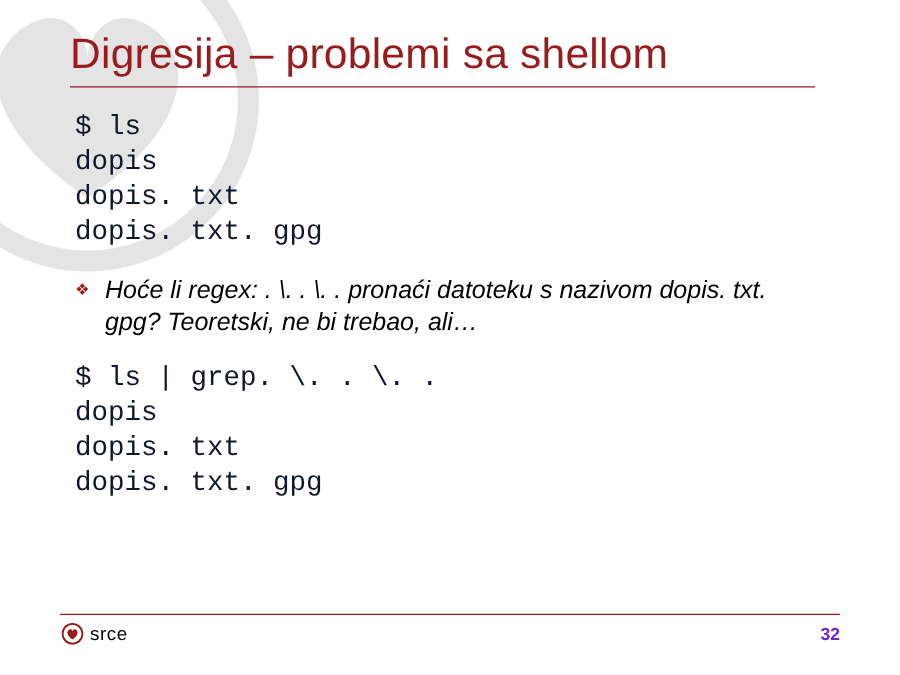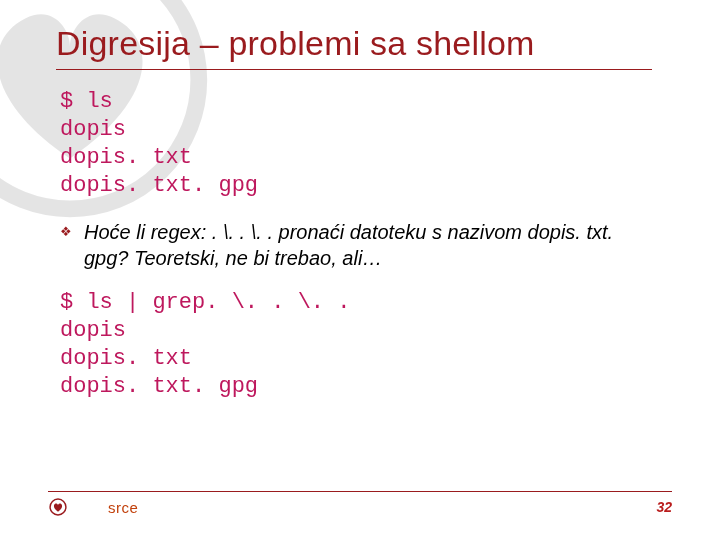--- a/index.html
+++ b/index.html
@@ -39,21 +39,21 @@
   }
   .title-rule {
     border: none;
     border-top: 1px solid #9a1b1e;
     margin: 0 0 18px 0;
   }
   .code {
     font-family: "Courier New", Courier, monospace;
     font-size: 22px;
     line-height: 1.28;
-    color: #be185d;
+    color: #0f172a;
     white-space: pre;
     margin: 6px 0 18px 4px;
   }
   .bullet-row {
     display: flex;
     align-items: flex-start;
     margin: 10px 0 18px 4px;
   }
   .bullet-icon {
     flex: 0 0 auto;
@@ -88,29 +88,27 @@
     align-items: center;
   }
   .footer-logo {
     display: flex;
     align-items: center;
     gap: 4px;
   }
   .footer-logo svg { width: 20px; height: 18px; }
   .footer-logo-text {
     font-size: 15px;
-    color: #c2410c;
+    color: #000000;
     letter-spacing: 0.5px;
-    margin-left: 36px;
   }
   .page-num {
     font-size: 14px;
     font-weight: bold;
-    color: #b91c1c;
-    font-style: italic;
+    color: #6d28d9;
   }
 </style>
 </head>
 <body>
 
 <div class="bg-watermark">
   <svg viewBox="0 0 100 100">
     <circle cx="50" cy="50" r="46" fill="none" stroke="#000" stroke-width="6"></circle>
     <path d="M50 78 C20 58 18 36 34 28 C44 23 50 32 50 38 C50 32 56 23 66 28 C82 36 80 58 50 78 Z" fill="#000"></path>
   </svg>

